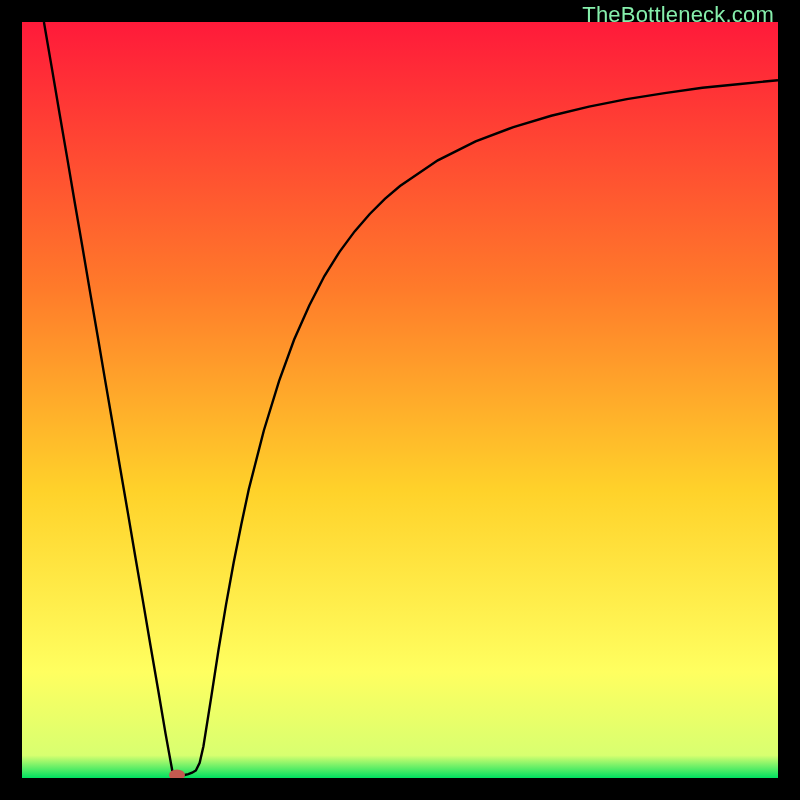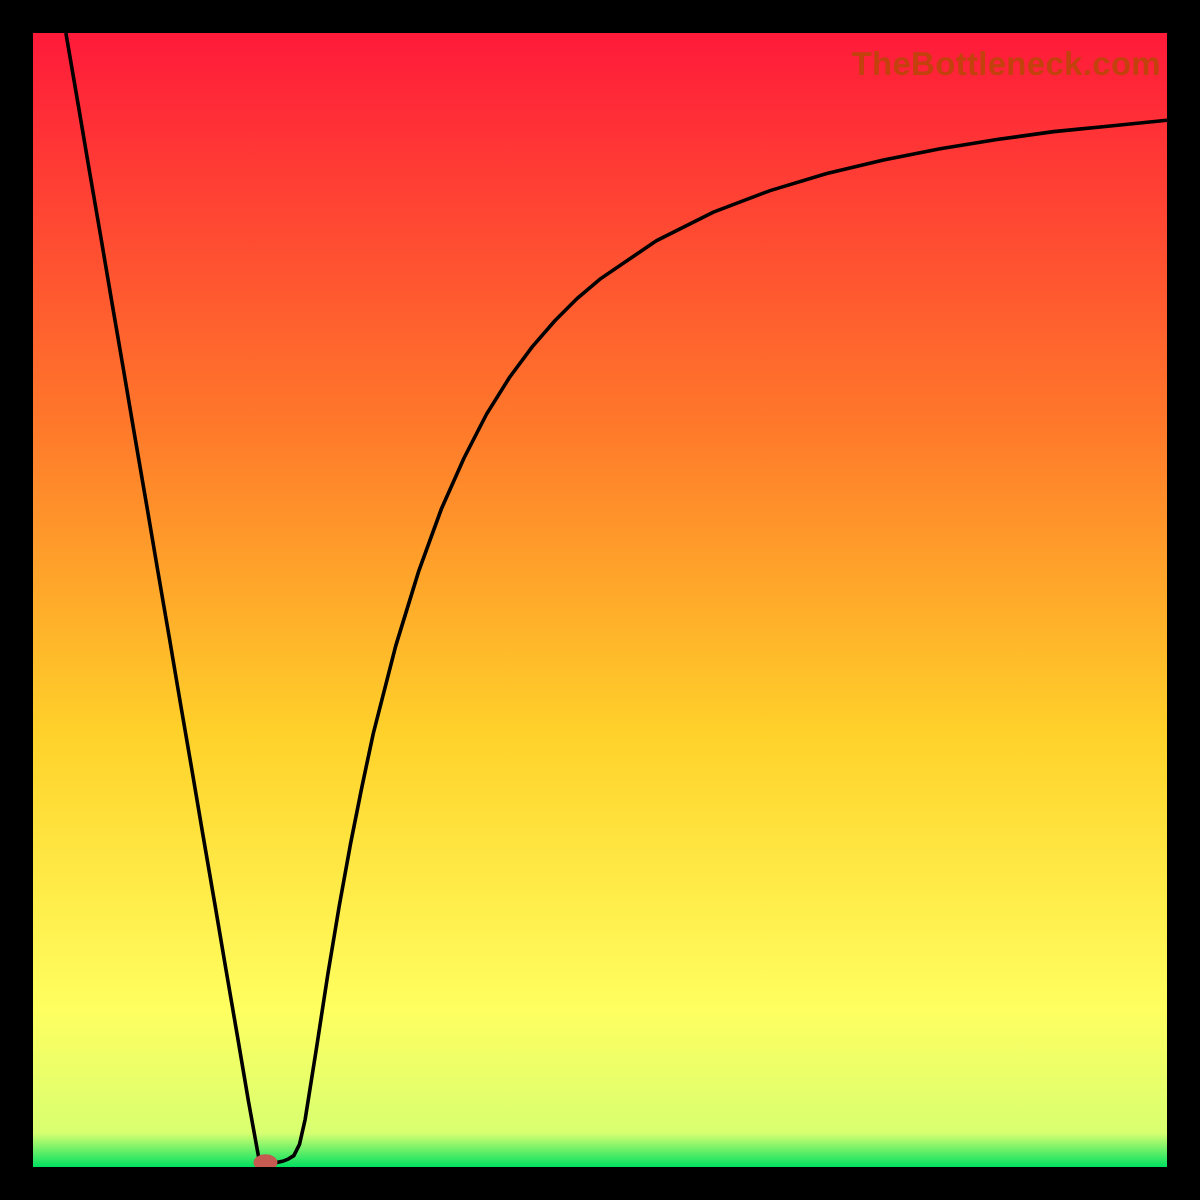--- a/index.html
+++ b/index.html
@@ -23,25 +23,24 @@
     position: absolute;
     left: 0;
     top: 0;
     width: 756px;
     height: 756px;
   }
   .watermark {
     position: absolute;
     top: 2px;
     right: 26px;
-    color: #c2410c;
+    color: #86efac;
     font-size: 22px;
-    font-weight: 700;
+    font-weight: 400;
     letter-spacing: 0.2px;
-    margin-top: 28px;
   }
 </style>
 </head>
 <body>
 
 <div class="frame">
   <svg class="plot" viewBox="0 0 756 756">
     <defs>
       <linearGradient id="bg-grad" x1="0" y1="0" x2="0" y2="1">
         <stop id="g0" offset="0%" stop-color="#ff1a3a"></stop>

